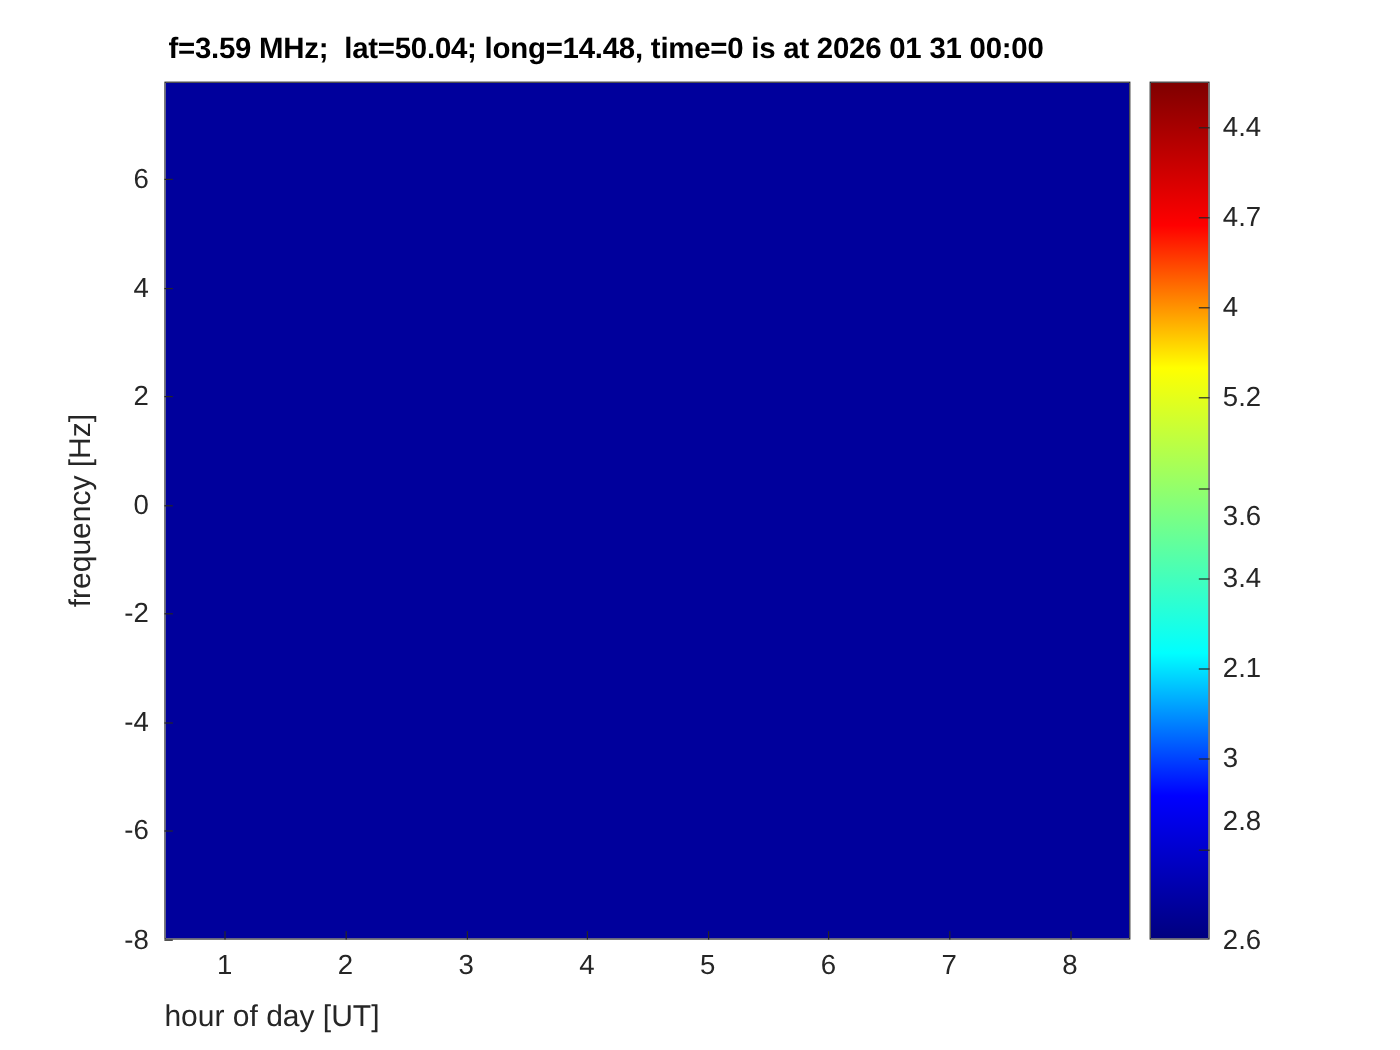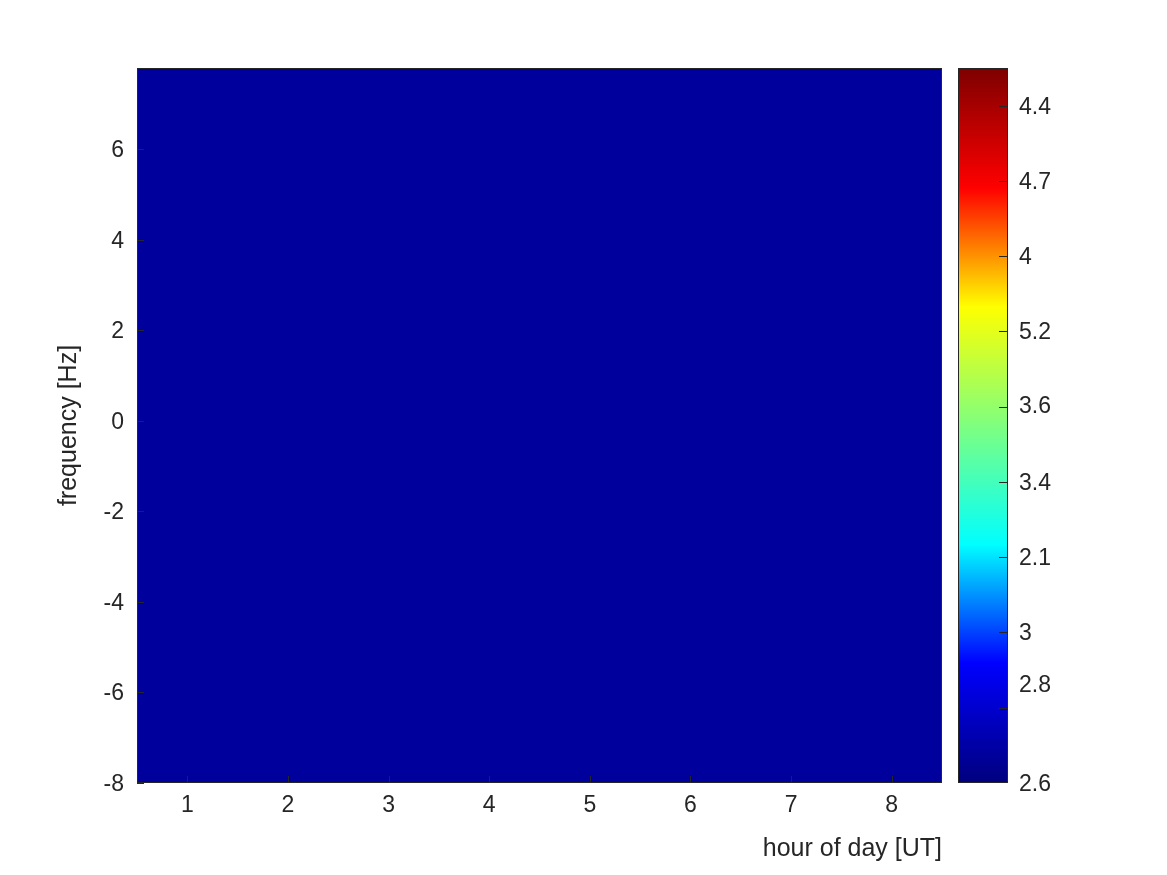--- a/index.html
+++ b/index.html
@@ -90,21 +90,21 @@
     width: 7px;
     left: 137px;
   }
 
   
   #xlabel {
     position: absolute;
     left: 137px;
     width: 805px;
     top: 833px;
-    text-align: right;
+    text-align: left;
     font-size: 25px;
     color: #262626;
   }
   #ylabel {
     position: absolute;
     left: 0px;
     top: 0px;
     width: 715px;
     height: 34px;
     line-height: 34px;
@@ -147,20 +147,21 @@
     font-size: 23px;
     color: #262626;
     white-space: nowrap;
   }
 </style>
 </head>
 <body>
 
 <div id="figure">
 
+  <div id="chart-title">f=3.59 MHz;  lat=50.04; long=14.48, time=0 is at 2026 01 31 00:00</div>
 
   <div id="plot-area">
     <div id="heatmap-surface" style="background: rgb(0, 0, 156);"></div>
   </div>
 
   <div id="xtick-marks">
       <div class="tick-mark xtick-mark" style="left: 187.312px;"></div>
       <div class="tick-mark xtick-mark" style="left: 287.938px;"></div>
       <div class="tick-mark xtick-mark" style="left: 388.562px;"></div>
       <div class="tick-mark xtick-mark" style="left: 489.188px;"></div>
@@ -216,21 +217,21 @@
       <div class="cbar-tick-mark" style="top: 481.947px;"></div>
       <div class="cbar-tick-mark" style="top: 557.211px;"></div>
       <div class="cbar-tick-mark" style="top: 632.474px;"></div>
       <div class="cbar-tick-mark" style="top: 707.737px;"></div>
     </div>
   <div id="cbar-labels">
       <div class="cbar-tick-label" style="top: 105.632px;">4.4</div>
       <div class="cbar-tick-label" style="top: 180.895px;">4.7</div>
       <div class="cbar-tick-label" style="top: 256.158px;">4</div>
       <div class="cbar-tick-label" style="top: 331.421px;">5.2</div>
-      <div class="cbar-tick-label" style="top: 405px;">3.6</div>
+      <div class="cbar-tick-label" style="top: 430px;">3.6</div>
       <div class="cbar-tick-label" style="top: 481.947px;">3.4</div>
       <div class="cbar-tick-label" style="top: 557.211px;">2.1</div>
       <div class="cbar-tick-label" style="top: 632.474px;">3</div>
       <div class="cbar-tick-label" style="top: 672px; margin-top: 12px;">2.8</div>
       <div class="cbar-tick-label" style="top: 783px;">2.6</div>
     </div>
 
 </div>
 
 </body></html>

